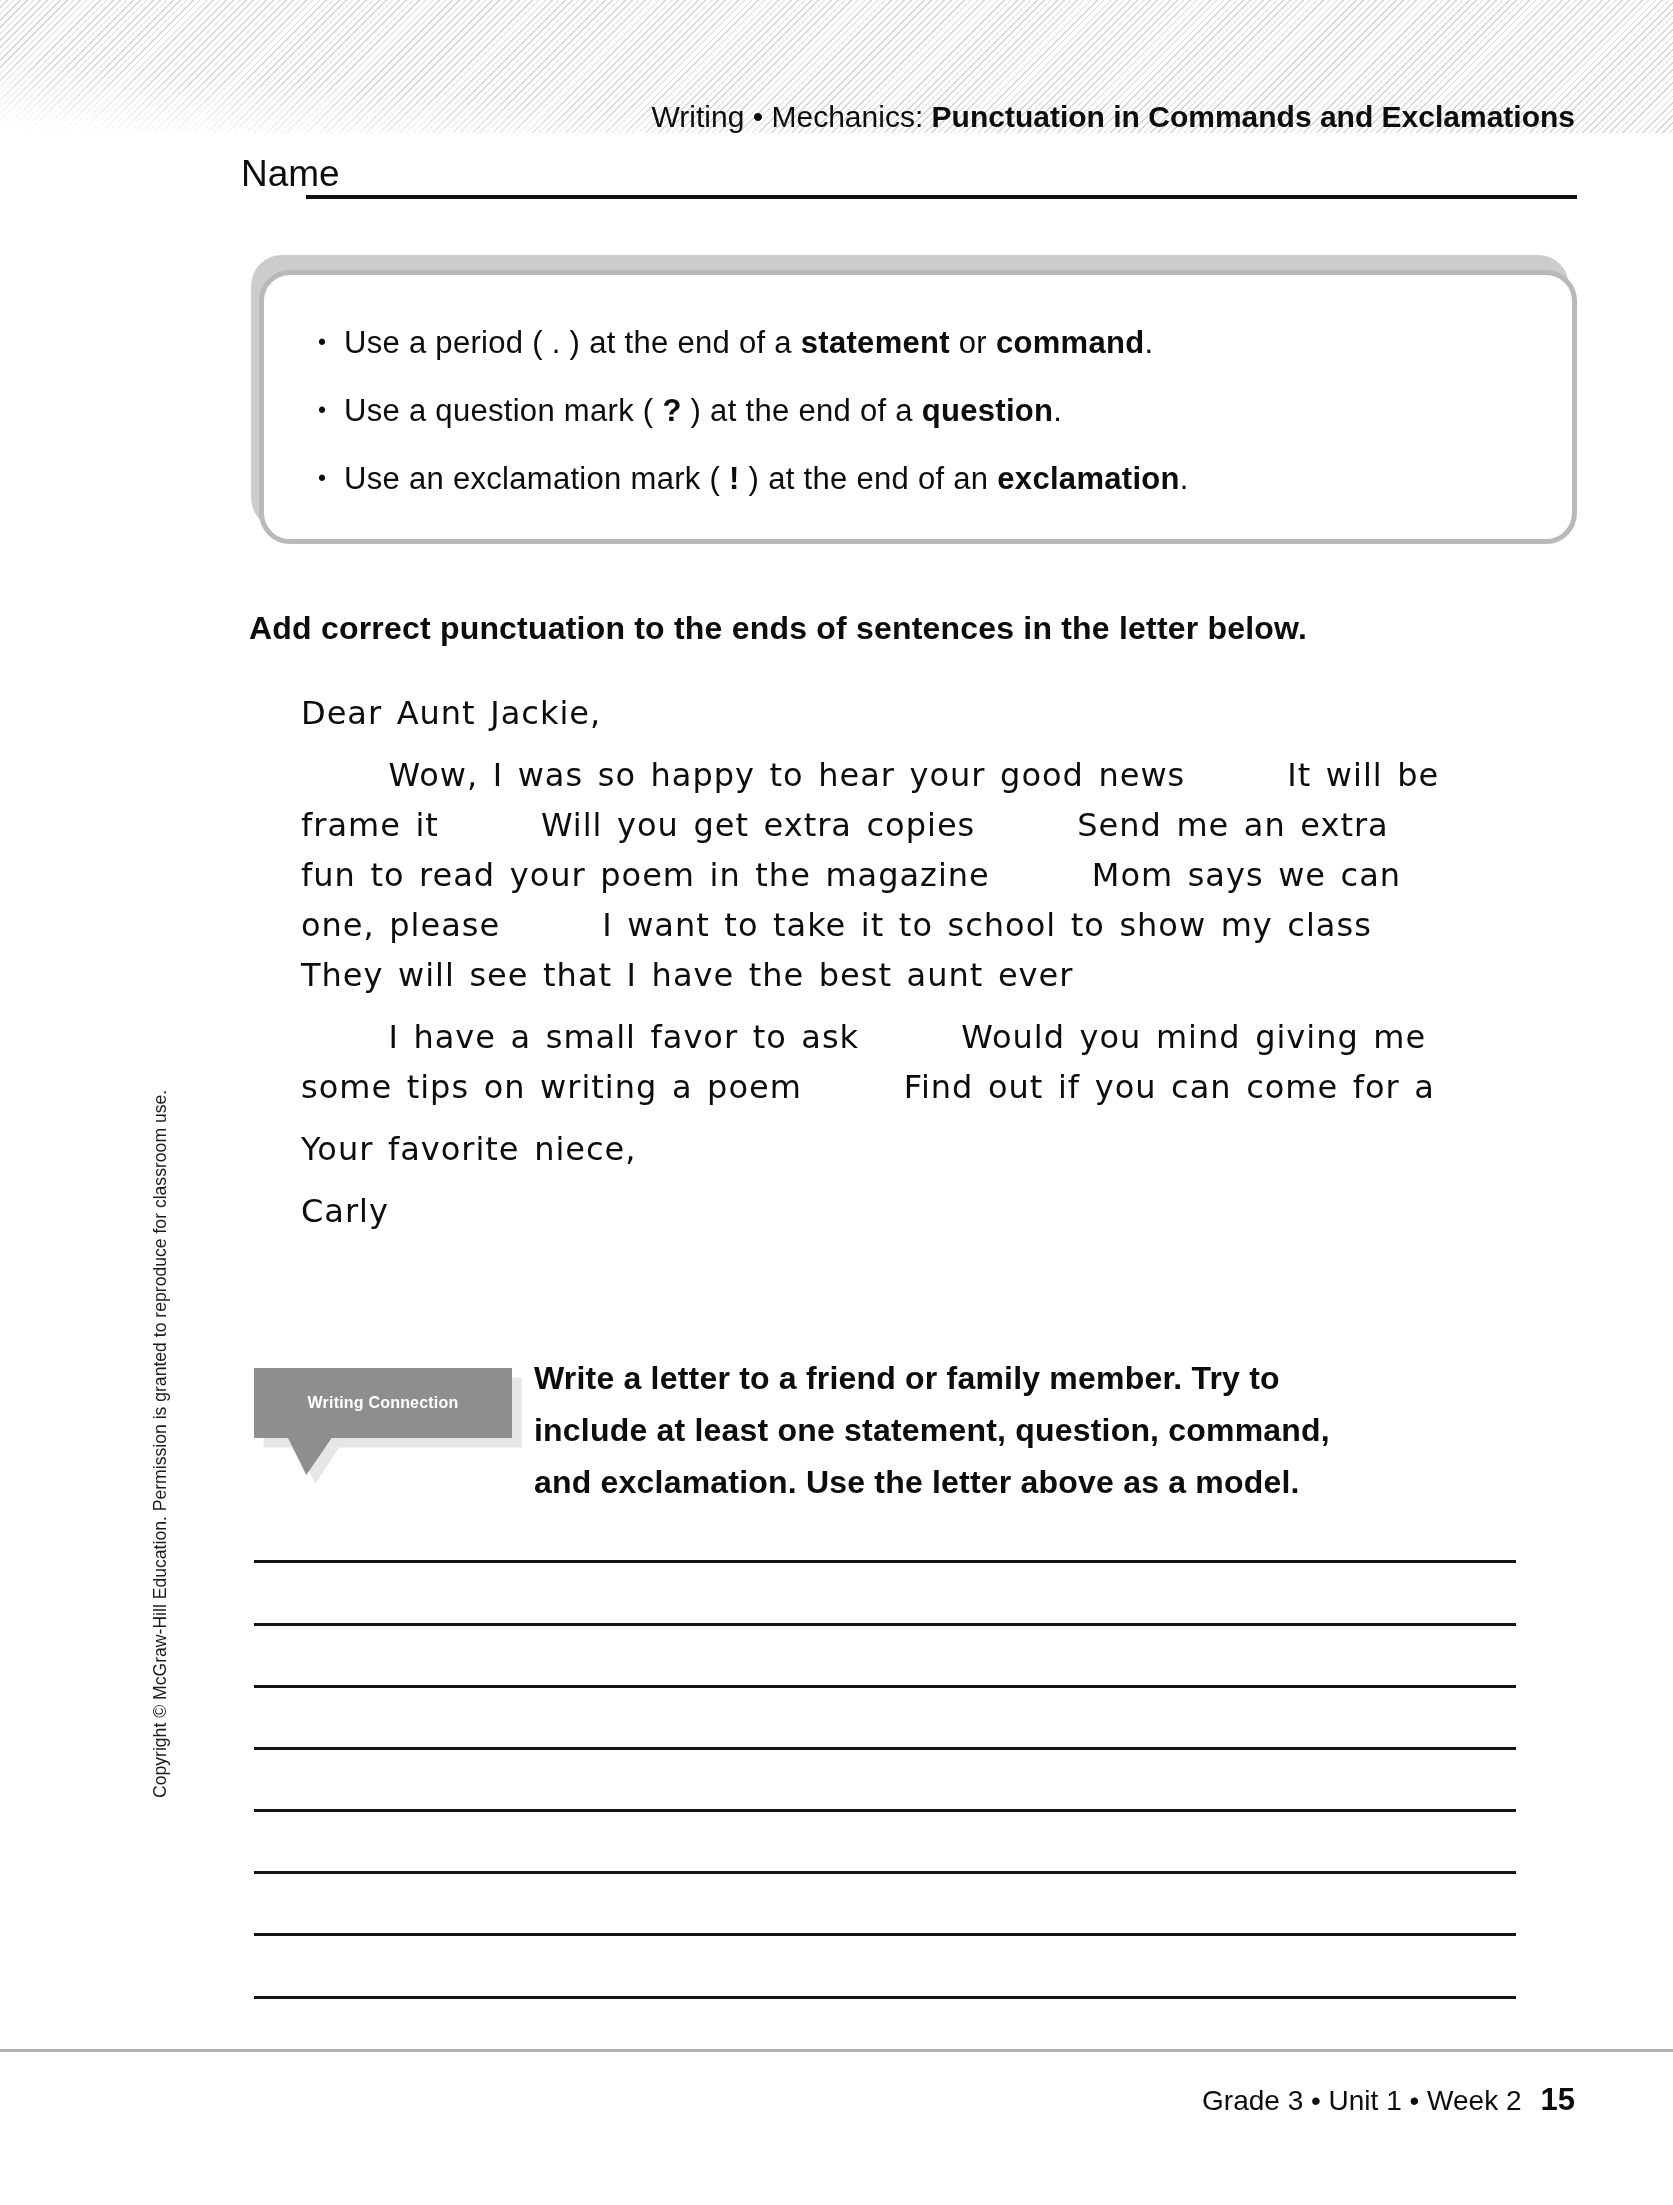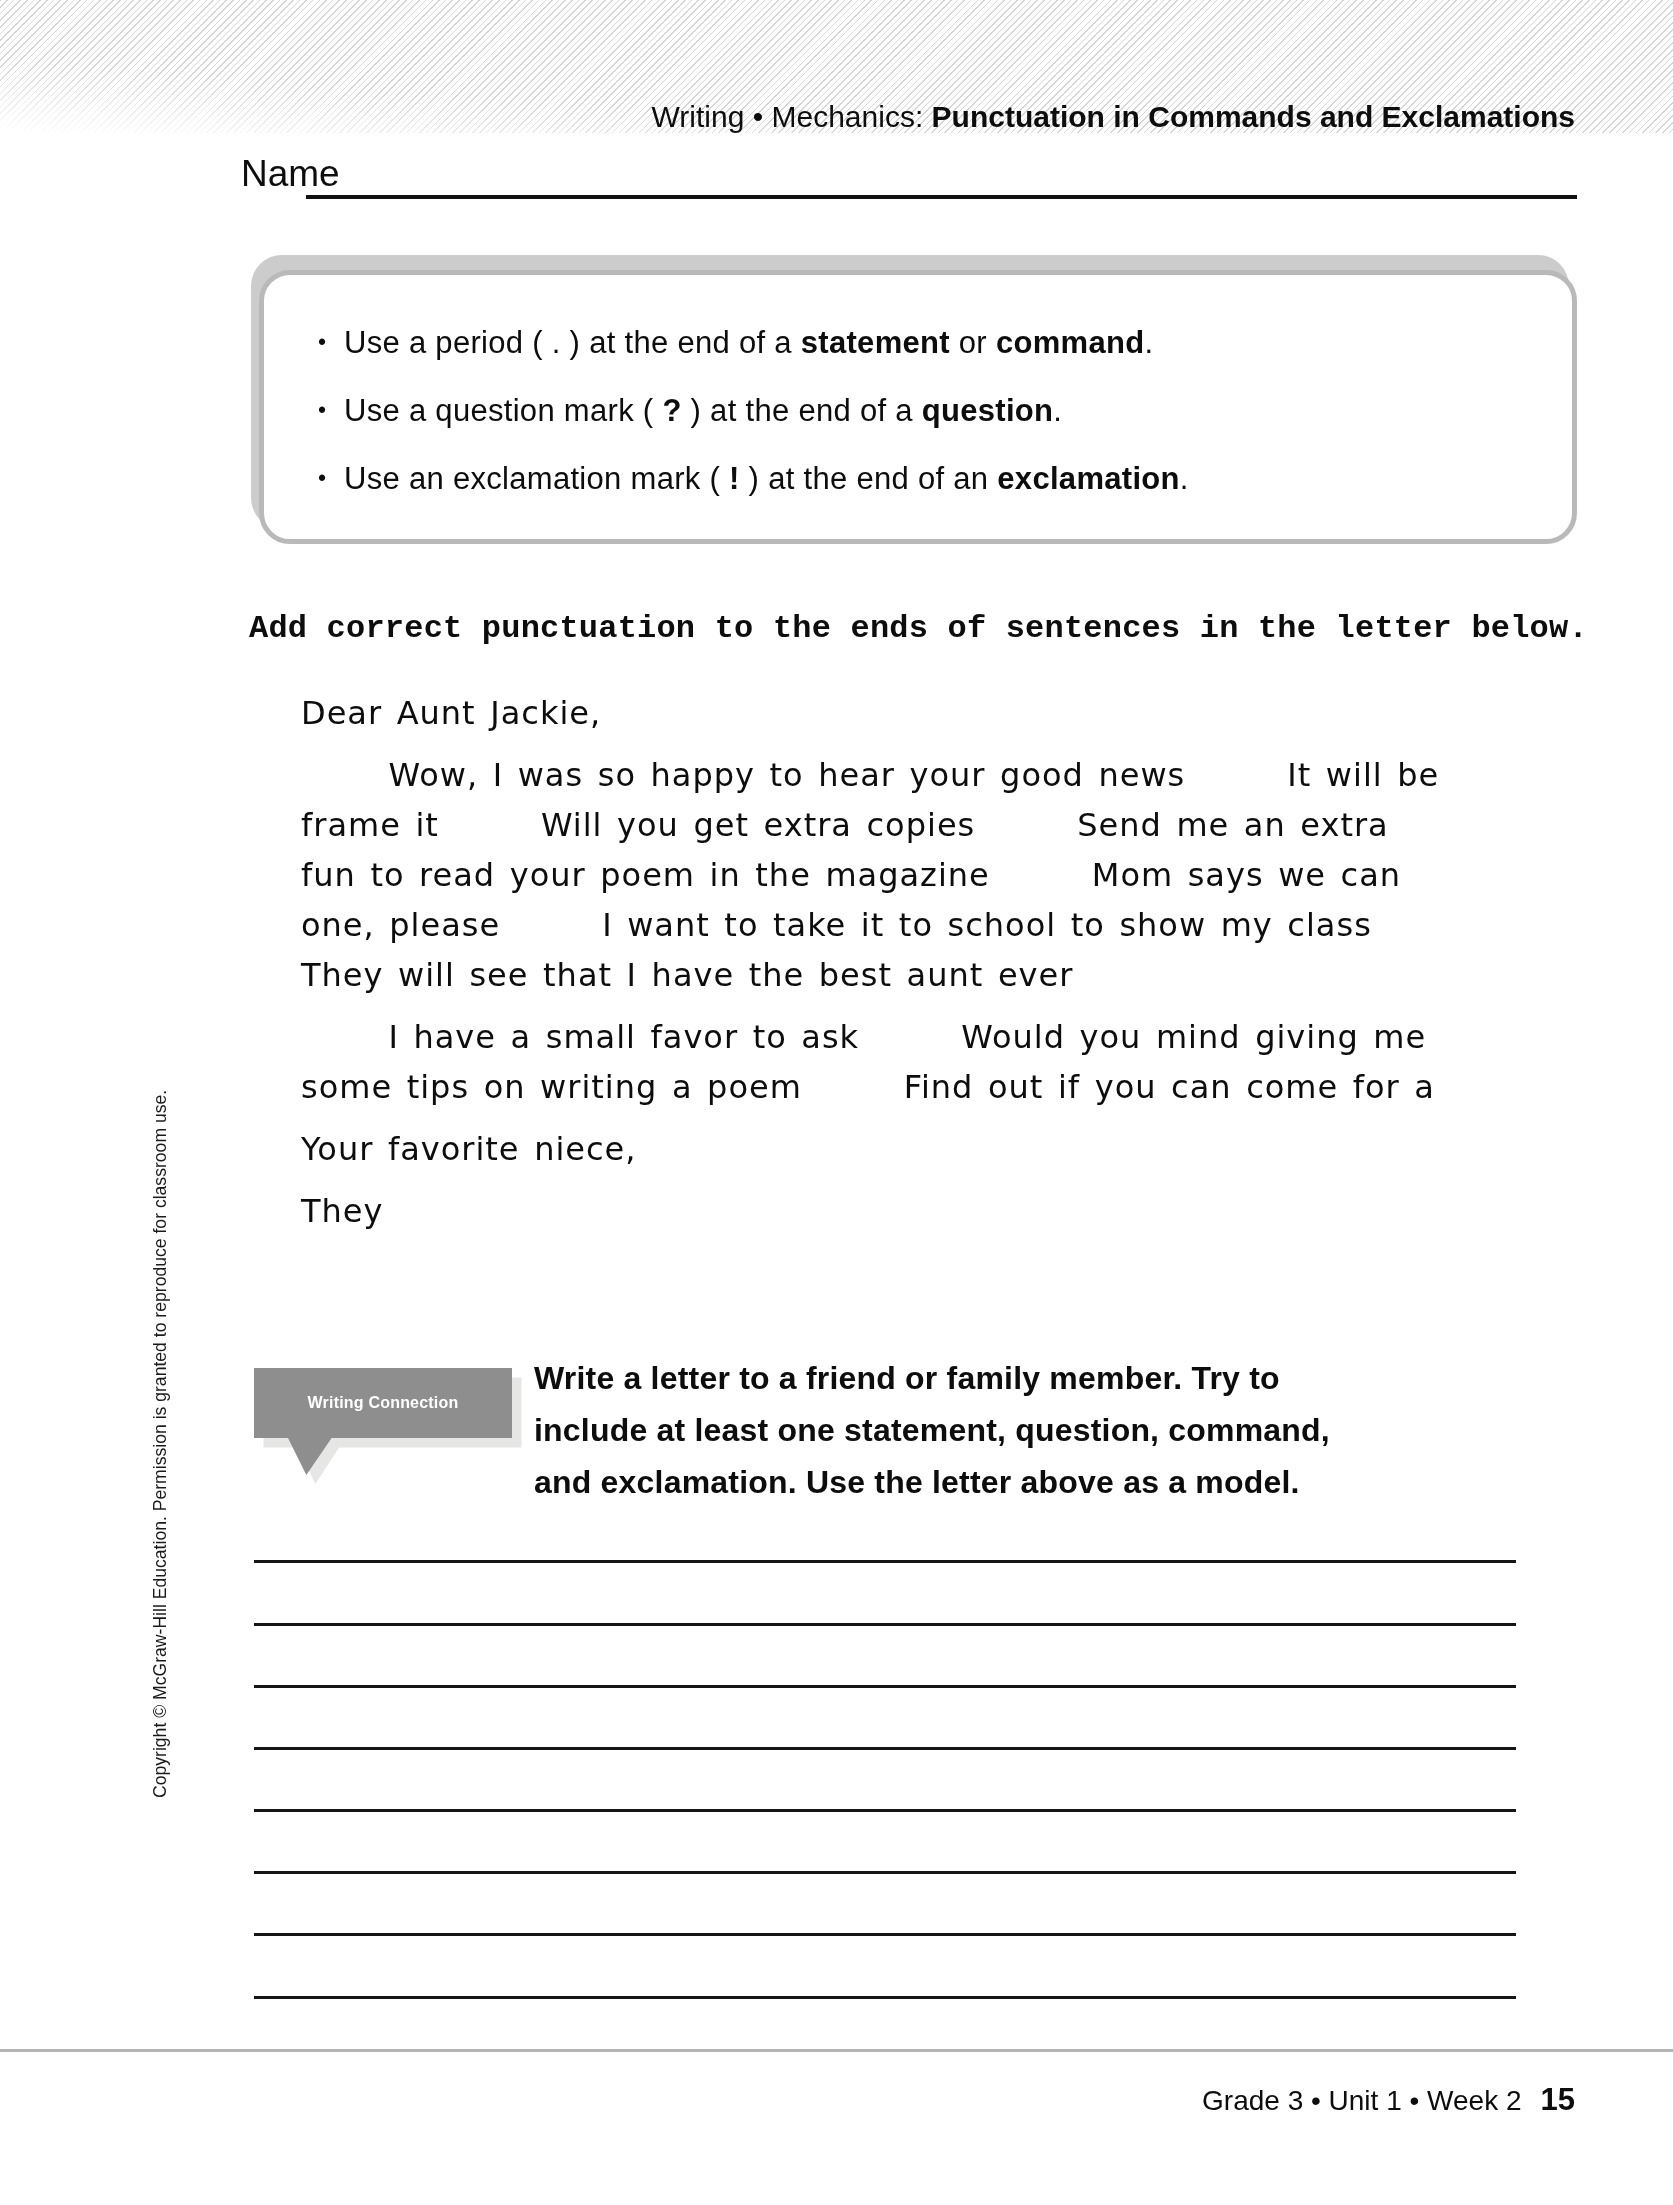--- a/index.html
+++ b/index.html
@@ -54,21 +54,21 @@
     color:#0d0d0d;
   }
   .rule-bullet .dot{
     font-size:23px;margin-right:17.6px;position:relative;top:-2.7px;
   }
   .rule-bullet .b{font-weight:700;}
   
   .instruction{
     position:absolute;left:249px;top:610px;
     font-size:32px;font-weight:700;letter-spacing:0.2px;
-    color:#0d0d0d;white-space:nowrap;font-family:Liberation Mono, monospace;
+    color:#0d0d0d;white-space:nowrap;
   }
   
   .letter{
     position:absolute;left:301px;top:688px;width:1190px;
     font-family:"DejaVu Sans", sans-serif;
     font-size:32px;line-height:50px;
     letter-spacing:1px;word-spacing:3.4px;
     color:#0d0d0d;
   }
   .letter-line{white-space:pre;height:50px;}
@@ -151,21 +151,21 @@
   <div class="letter" id="letter">
       <div class="letter-line">Dear Aunt Jackie,</div>
       <div class="letter-line para-gap">      Wow, I was so happy to hear your good news       It will be</div>
       <div class="letter-line">frame it       Will you get extra copies       Send me an extra</div>
       <div class="letter-line">fun to read your poem in the magazine       Mom says we can</div>
       <div class="letter-line">one, please       I want to take it to school to show my class</div>
       <div class="letter-line">They will see that I have the best aunt ever</div>
       <div class="letter-line para-gap">      I have a small favor to ask       Would you mind giving me</div>
       <div class="letter-line">some tips on writing a poem       Find out if you can come for a</div>
       <div class="letter-line para-gap">Your favorite niece,</div>
-      <div class="letter-line para-gap">They</div>
+      <div class="letter-line para-gap">Carly</div>
     </div>
 
   <div class="copyright">Copyright © McGraw-Hill Education. Permission is granted to reproduce for classroom use.</div>
 
   <div class="bubble-shadow-rect"></div>
   <div class="bubble-tail-shadow"></div>
   <div class="bubble-tail"></div>
   <div class="bubble">Writing Connection</div>
 
   <div class="prompt">Write a letter to a friend or family member. Try to

